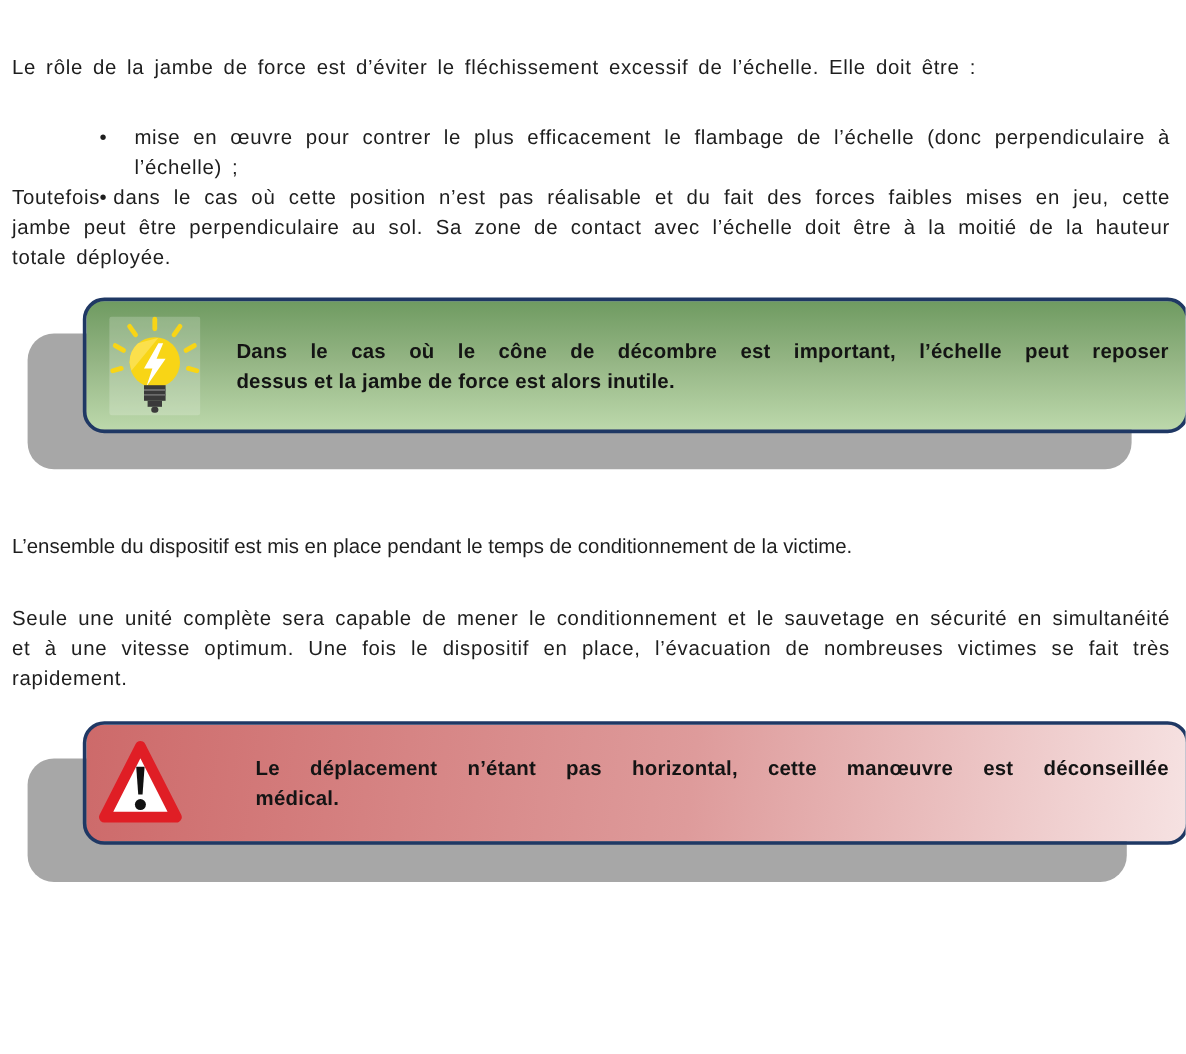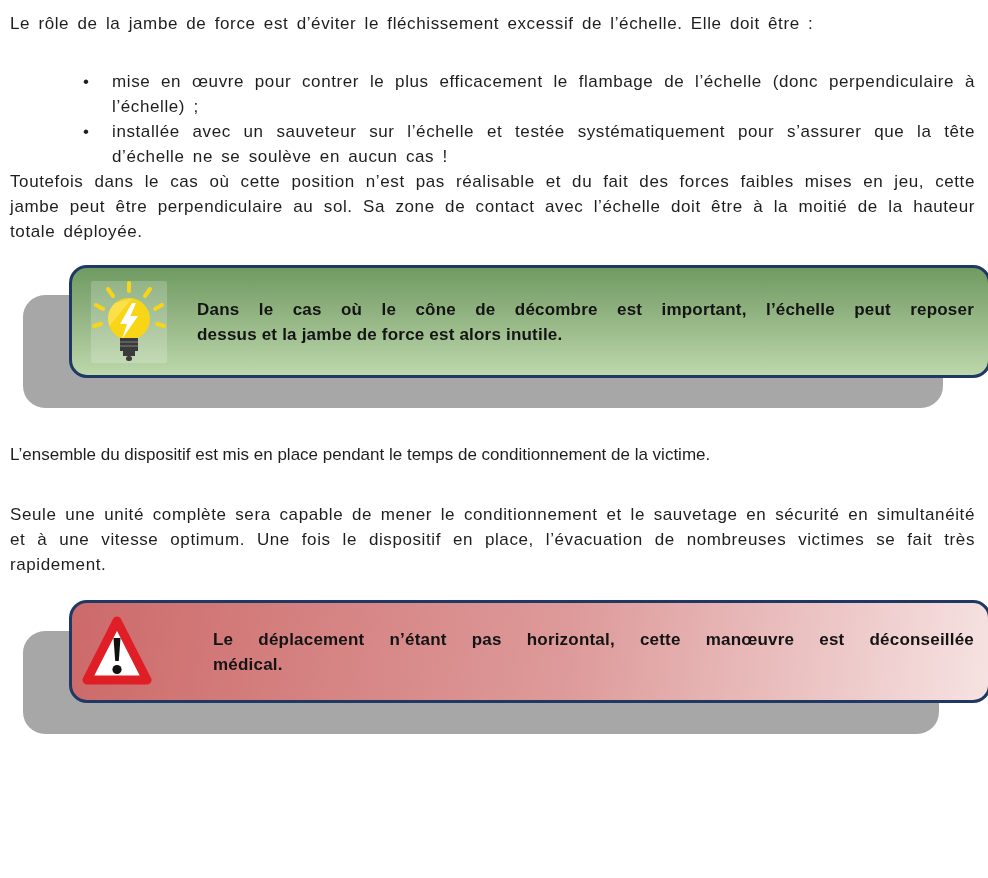--- a/index.html
+++ b/index.html
@@ -1,29 +1,29 @@
 <!DOCTYPE html>
 <html><head>
 <meta charset="utf-8">
 <style>
   html,body{margin:0;padding:0;background:#ffffff;}
   body{width:988px;height:878px;overflow:hidden;
        font-family:"Liberation Sans","DejaVu Sans",sans-serif;}
   .page{position:relative;box-sizing:border-box;width:988px;height:878px;
-        padding:11px 13px 0 10px;color:#1e1e1e;font-size:17px;line-height:25px;}
+        padding:44px 13px 0 10px;color:#1e1e1e;font-size:17px;line-height:25px;}
   p{margin:0;}
   .just{text-align:justify;letter-spacing:0.6px;word-spacing:3px;}
   .wide{letter-spacing:1.4px;word-spacing:5px;}
   .p-intro{letter-spacing:0.6px;word-spacing:3px;}
   .bullets{margin:33px 0 0 0;padding:0;list-style:none;}
   .bullets li{position:relative;padding-left:102px;text-align:justify;
               letter-spacing:0.6px;word-spacing:3px;}
   .bullets .marker{position:absolute;left:73px;top:0;letter-spacing:0;word-spacing:0;}
   .p-toutefois{}
-  .p-ensemble{margin-top:34px;}
+  .p-ensemble{margin-top:52px;}
   .p-seule{margin-top:35px;}
   .p-bien{margin-top:28px;}
 
   
   .callout-wrap{position:relative;margin-left:43px;width:922px;}
   .tip-wrap{margin-top:21px;height:143px;}
   .warn-wrap{margin-top:23px;height:134px;}
   .callout-shadow{position:absolute;background:#A7A7A7;border-radius:22px;}
   .tip-wrap .callout-shadow{left:-30px;top:30px;width:920px;height:113px;}
   .warn-wrap .callout-shadow{left:-30px;top:31px;width:916px;height:103px;}
@@ -48,21 +48,20 @@
 
   <p class="p-intro">Le rôle de la jambe de force est d’éviter le fléchissement excessif de l’échelle. Elle doit être :</p>
 
   <ul class="bullets">
     <li>
       <span class="marker">•</span>
       <span>mise en œuvre pour contrer le plus efficacement le flambage de l’échelle (donc perpendiculaire à l’échelle) ;</span>
     </li>
     <li>
       <span class="marker">•</span>
-      <span>installée avec un sauveteur sur l’échelle et testée systématiquement pour s’assurer que la tête d’échelle ne se soulève en aucun cas !</span>
     </li>
   </ul>
 
   <p class="just p-toutefois">Toutefois dans le cas où cette position n’est pas réalisable et du fait des forces faibles mises en jeu, cette jambe peut être perpendiculaire au sol. Sa zone de contact avec l’échelle doit être à la moitié de la hauteur totale déployée.</p>
 
   <div class="callout-wrap tip-wrap">
     <div class="callout-shadow"></div>
     <div class="callout-box tip-box">
       <span class="callout-icon">
         <svg width="76" height="86" viewBox="0 0 76 86" xmlns="http://www.w3.org/2000/svg">

